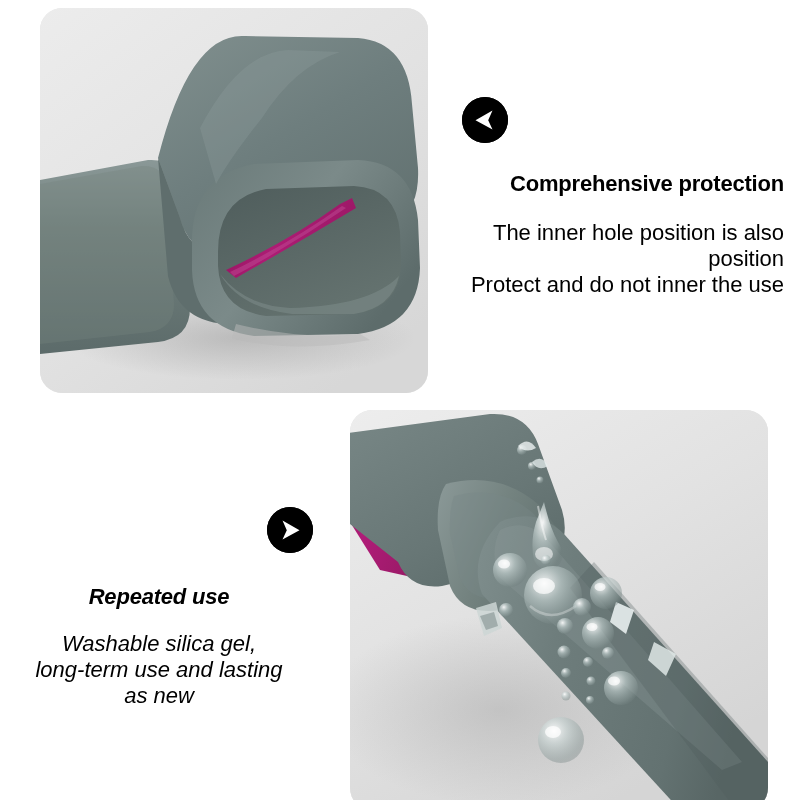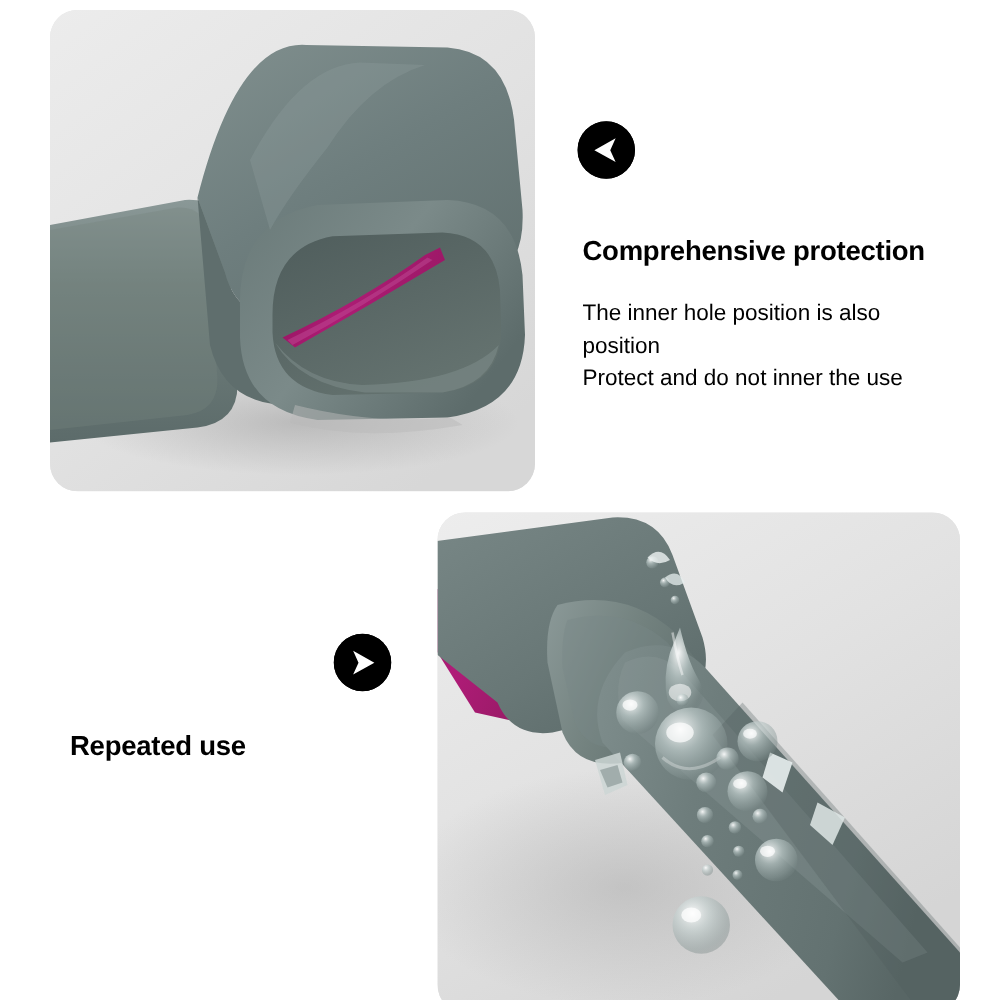--- a/index.html
+++ b/index.html
@@ -69,43 +69,44 @@
     left: 267px;
     top: 507px;
   }
 
   
   .feature-text {
     position: absolute;
   }
   #text-top {
     left: 466px;
-    top: 187px;
+    top: 170px;
     width: 318px;
-    text-align: left;
+    text-align: right;
   }
   #text-bottom {
-    left: 56px;
+    left: 24px;
     top: 583px;
     width: 270px;
-    text-align: left;
+    text-align: center;
+    font-style: italic;
   }
   .feature-heading {
     font-size: 22px;
     font-weight: bold;
     letter-spacing: -0.2px;
     line-height: 28px;
     margin: 0 0 22px 0;
     white-space: nowrap;
   }
   #text-bottom .feature-heading {
     margin-bottom: 20px;
   }
   .feature-body {
-    font-size: 18px;
+    font-size: 22px;
     font-weight: normal;
     line-height: 26px;
     margin: 0;
   }
   .feature-body .line {
     display: block;
     white-space: nowrap;
   }
 </style>
 </head>
@@ -310,15 +311,20 @@
     <h2 class="feature-heading">Comprehensive protection</h2>
     <p class="feature-body">
       <span class="line">The inner hole position is also</span>
       <span class="line">position</span>
       <span class="line">Protect and do not inner the use</span>
     </p>
   </div>
 
   <div class="feature-text" id="text-bottom">
     <h2 class="feature-heading">Repeated use</h2>
+    <p class="feature-body">
+      <span class="line">Washable silica gel,</span>
+      <span class="line">long-term use and lasting</span>
+      <span class="line">as new</span>
+    </p>
   </div>
 
 </div>
 
 </body></html>

